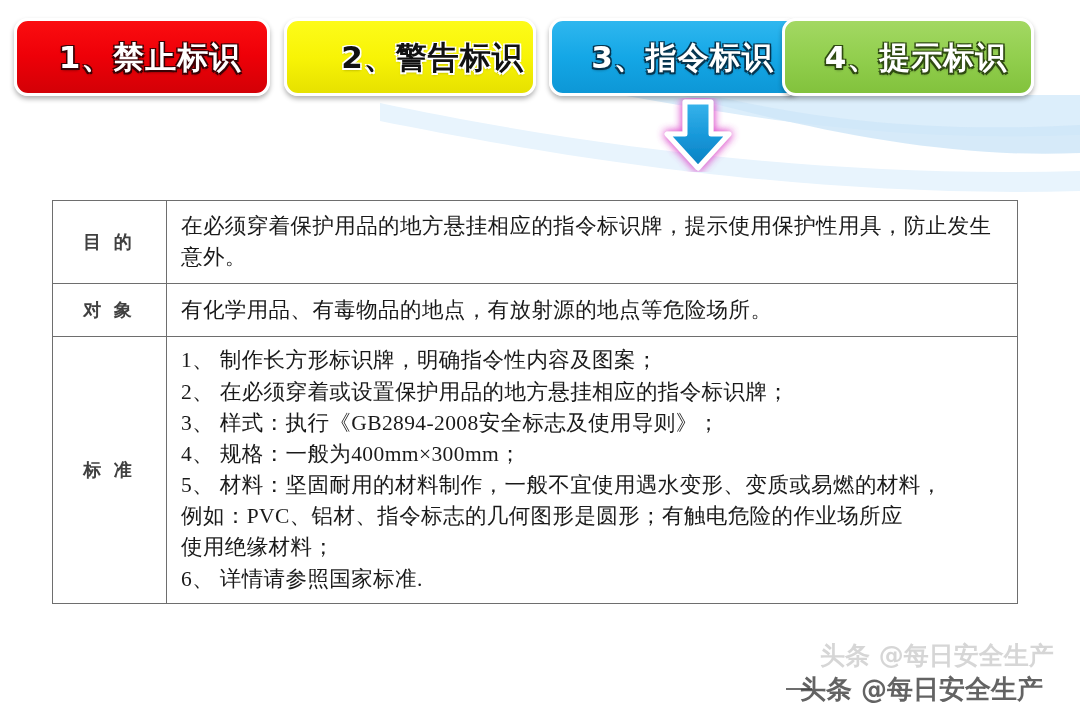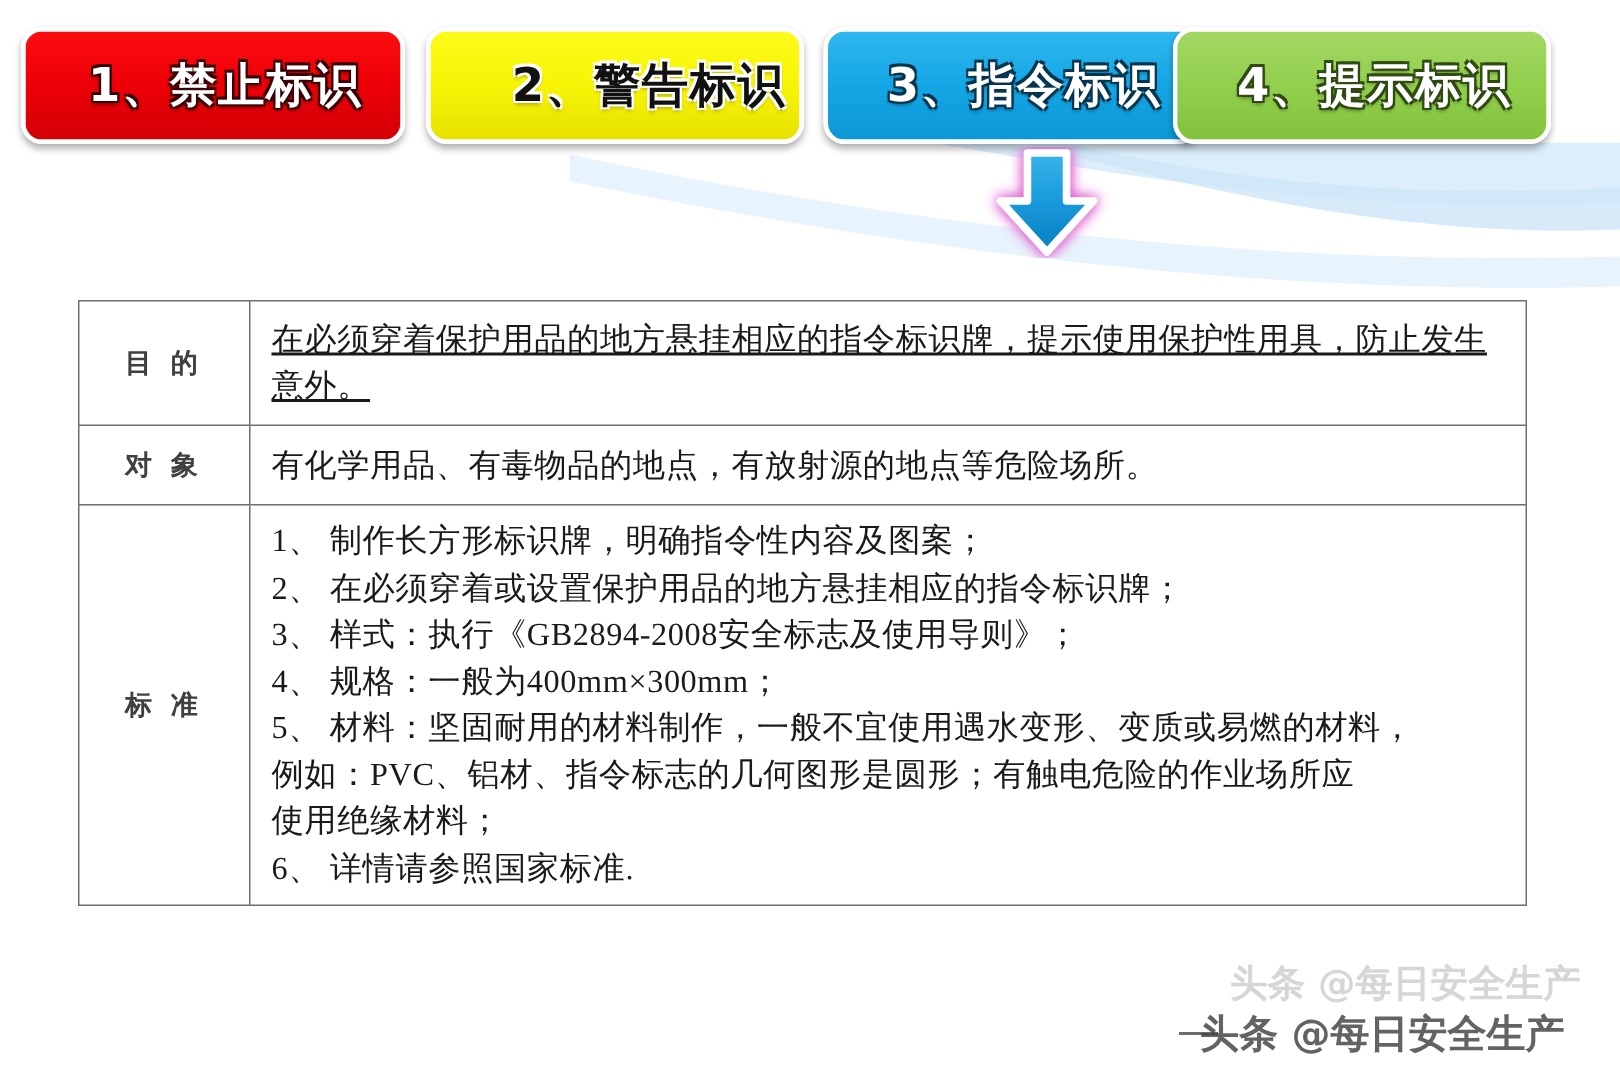--- a/index.html
+++ b/index.html
@@ -112,21 +112,21 @@
     font-family: "Liberation Serif", "DejaVu Serif", serif;
   }
   .cell-body {
     font-size: 21.5px;
     line-height: 1.45;
     color: #1a1a1a;
     padding: 10px 12px 10px 14px;
     font-family: "Liberation Serif", "DejaVu Serif", serif;
     letter-spacing: 0.4px;
   }
-  .row-purpose  .cell-body { height: 58px; text-decoration: underline; }
+  .row-purpose  .cell-body { height: 58px; }
   .row-object   .cell-body { height: 32px; }
   .row-style    .cell-body { height: 72px; }
   .row-standard .cell-body { padding-top: 8px; padding-bottom: 8px; }
   .std-line { white-space: nowrap; }
 
   
   .watermark {
     position: absolute;
     white-space: nowrap;
     font-family: "DejaVu Sans", "Liberation Sans", sans-serif;

